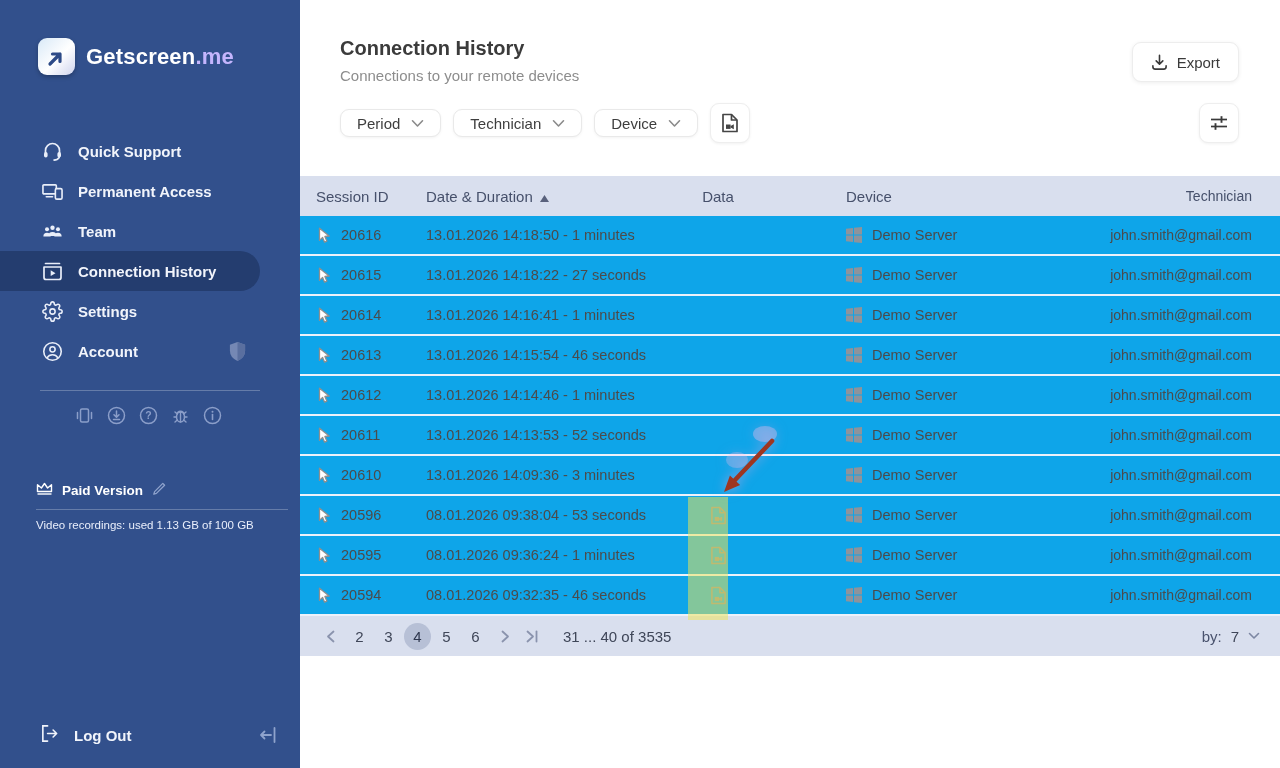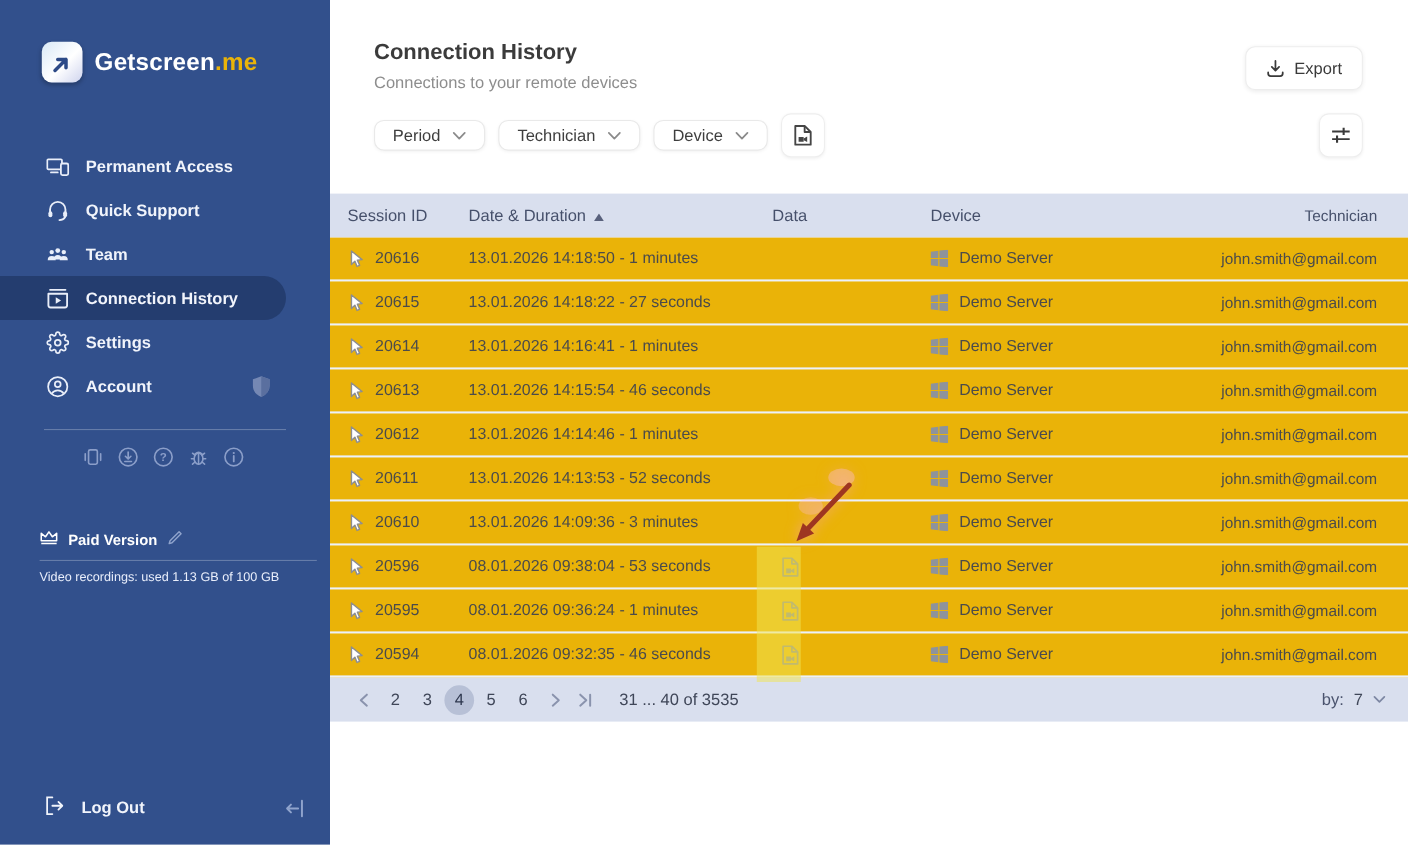--- a/index.html
+++ b/index.html
@@ -15,21 +15,21 @@
     background:#32508c; color:#eef2fa; position:relative;
   }
   .logo-row { display:flex; align-items:center; gap:11px; padding:38px 0 0 38px; }
   .logo-mark {
     width:37px; height:37px; border-radius:9px;
     background:linear-gradient(135deg,#d9e9f7 0%,#ffffff 55%,#cfd4ee 100%);
     display:flex; align-items:center; justify-content:center;
     box-shadow:0 2px 4px rgba(0,0,0,.25);
   }
   .brand { font-size:22px; font-weight:bold; color:#ffffff; letter-spacing:.2px; }
-  .brand .suffix { color:#eab308; }
+  .brand .suffix { color:#c4b5fd; }
   .nav { margin-top:56px; }
   .side-item {
     height:40px; width:260px; display:flex; align-items:center; gap:15px;
     padding-left:42px; font-size:15px; font-weight:600; color:#f1f4fb;
     cursor:pointer; border-radius:0 20px 20px 0;
   }
   .side-item.active { background:#243d6f; }
   .side-item .s-icon { width:21px; height:21px; display:flex; align-items:center; justify-content:center; flex-shrink:0; }
   .side-item .shield { margin-left:auto; margin-right:12px; }
   .divider { height:1px; background:rgba(255,255,255,.25); margin:19px 40px 0 40px; }
@@ -75,21 +75,21 @@
     display:flex; align-items:center; justify-content:center; cursor:pointer;
   }
   .sliders-btn { margin-left:auto; }
   
   .table { margin-top:33px; }
   .t-head {
     height:40px; background:#d9dfee; display:flex; align-items:center;
     font-size:15px; color:#46506b;
   }
   .t-row {
-    height:40px; display:flex; align-items:center; background:#eab308;
+    height:40px; display:flex; align-items:center; background:#0ea5e9;
     border-bottom:2px solid #ecf1fa; font-size:14.5px; color:#4b4b4b;
   }
   .c-session { width:126px; padding-left:16px; display:flex; align-items:center; gap:10px; }
   .c-date { width:272px; }
   .c-data { width:40px; display:flex; justify-content:center; }
   .c-device { flex:1; padding-left:108px; display:flex; align-items:center; gap:10px; }
   .c-tech { width:280px; text-align:right; padding-right:28px; font-size:14px; }
   .t-head .c-session { gap:6px; }
   .sort-tri { display:inline-block; margin-left:7px; }
   
@@ -123,38 +123,38 @@
       <svg width="22" height="22" viewBox="0 0 22 22">
           <path d="M4 18 L14 8 M14 8 H6.5 M14 8 V15.5" stroke="#2d4a87" stroke-width="3.2" fill="none" stroke-linecap="round" stroke-linejoin="round"></path>
         </svg>
     </div>
     <div class="brand"><span>Getscreen</span><span class="suffix">.me</span></div>
   </div>
 
   <nav class="nav" id="side-nav">
       <div class="side-item">
         <span class="s-icon">
-          <svg width="22" height="19" viewBox="0 0 22 19">
-            <rect x="1" y="2.5" width="14" height="9.5" rx="1" fill="none" stroke="#e9eef9" stroke-width="1.7"></rect>
-            <path d="M4.5 15 H11" stroke="#e9eef9" stroke-width="1.7" stroke-linecap="round"></path>
-            <rect x="14" y="6.5" width="7" height="11" rx="1.5" fill="#32508c" stroke="#e9eef9" stroke-width="1.7"></rect>
-          </svg>
-        </span>
-        <span>Permanent Access</span>
-      </div>
-      <div class="side-item">
-        <span class="s-icon">
           <svg width="21" height="21" viewBox="0 0 21 21">
             <path d="M3.5 12 V9.5 a7 7 0 0 1 14 0 V12" fill="none" stroke="#e9eef9" stroke-width="1.7"></path>
             <rect x="2" y="11" width="3.6" height="5.5" rx="1.8" fill="#e9eef9"></rect>
             <rect x="15.4" y="11" width="3.6" height="5.5" rx="1.8" fill="#e9eef9"></rect>
             <path d="M17.2 16.5 q-1.8 2.6 -5.2 2.6" fill="none" stroke="#e9eef9" stroke-width="1.6" stroke-linecap="round"></path>
           </svg>
         </span>
         <span>Quick Support</span>
+      </div>
+      <div class="side-item">
+        <span class="s-icon">
+          <svg width="22" height="19" viewBox="0 0 22 19">
+            <rect x="1" y="2.5" width="14" height="9.5" rx="1" fill="none" stroke="#e9eef9" stroke-width="1.7"></rect>
+            <path d="M4.5 15 H11" stroke="#e9eef9" stroke-width="1.7" stroke-linecap="round"></path>
+            <rect x="14" y="6.5" width="7" height="11" rx="1.5" fill="#32508c" stroke="#e9eef9" stroke-width="1.7"></rect>
+          </svg>
+        </span>
+        <span>Permanent Access</span>
       </div>
       <div class="side-item">
         <span class="s-icon">
           <svg width="23" height="16" viewBox="0 0 23 16">
             <circle cx="5.5" cy="6" r="2.2" fill="#e9eef9"></circle>
             <path d="M1.5 14 a4 4 0 0 1 8 0 Z" fill="#e9eef9"></path>
             <circle cx="11.5" cy="4.5" r="2.4" fill="#e9eef9"></circle>
             <path d="M7 13.5 a4.5 4.5 0 0 1 9 0 Z" fill="#e9eef9"></path>
             <circle cx="17.5" cy="6" r="2.2" fill="#e9eef9"></circle>
             <path d="M13.5 14 a4 4 0 0 1 8 0 Z" fill="#e9eef9"></path>

